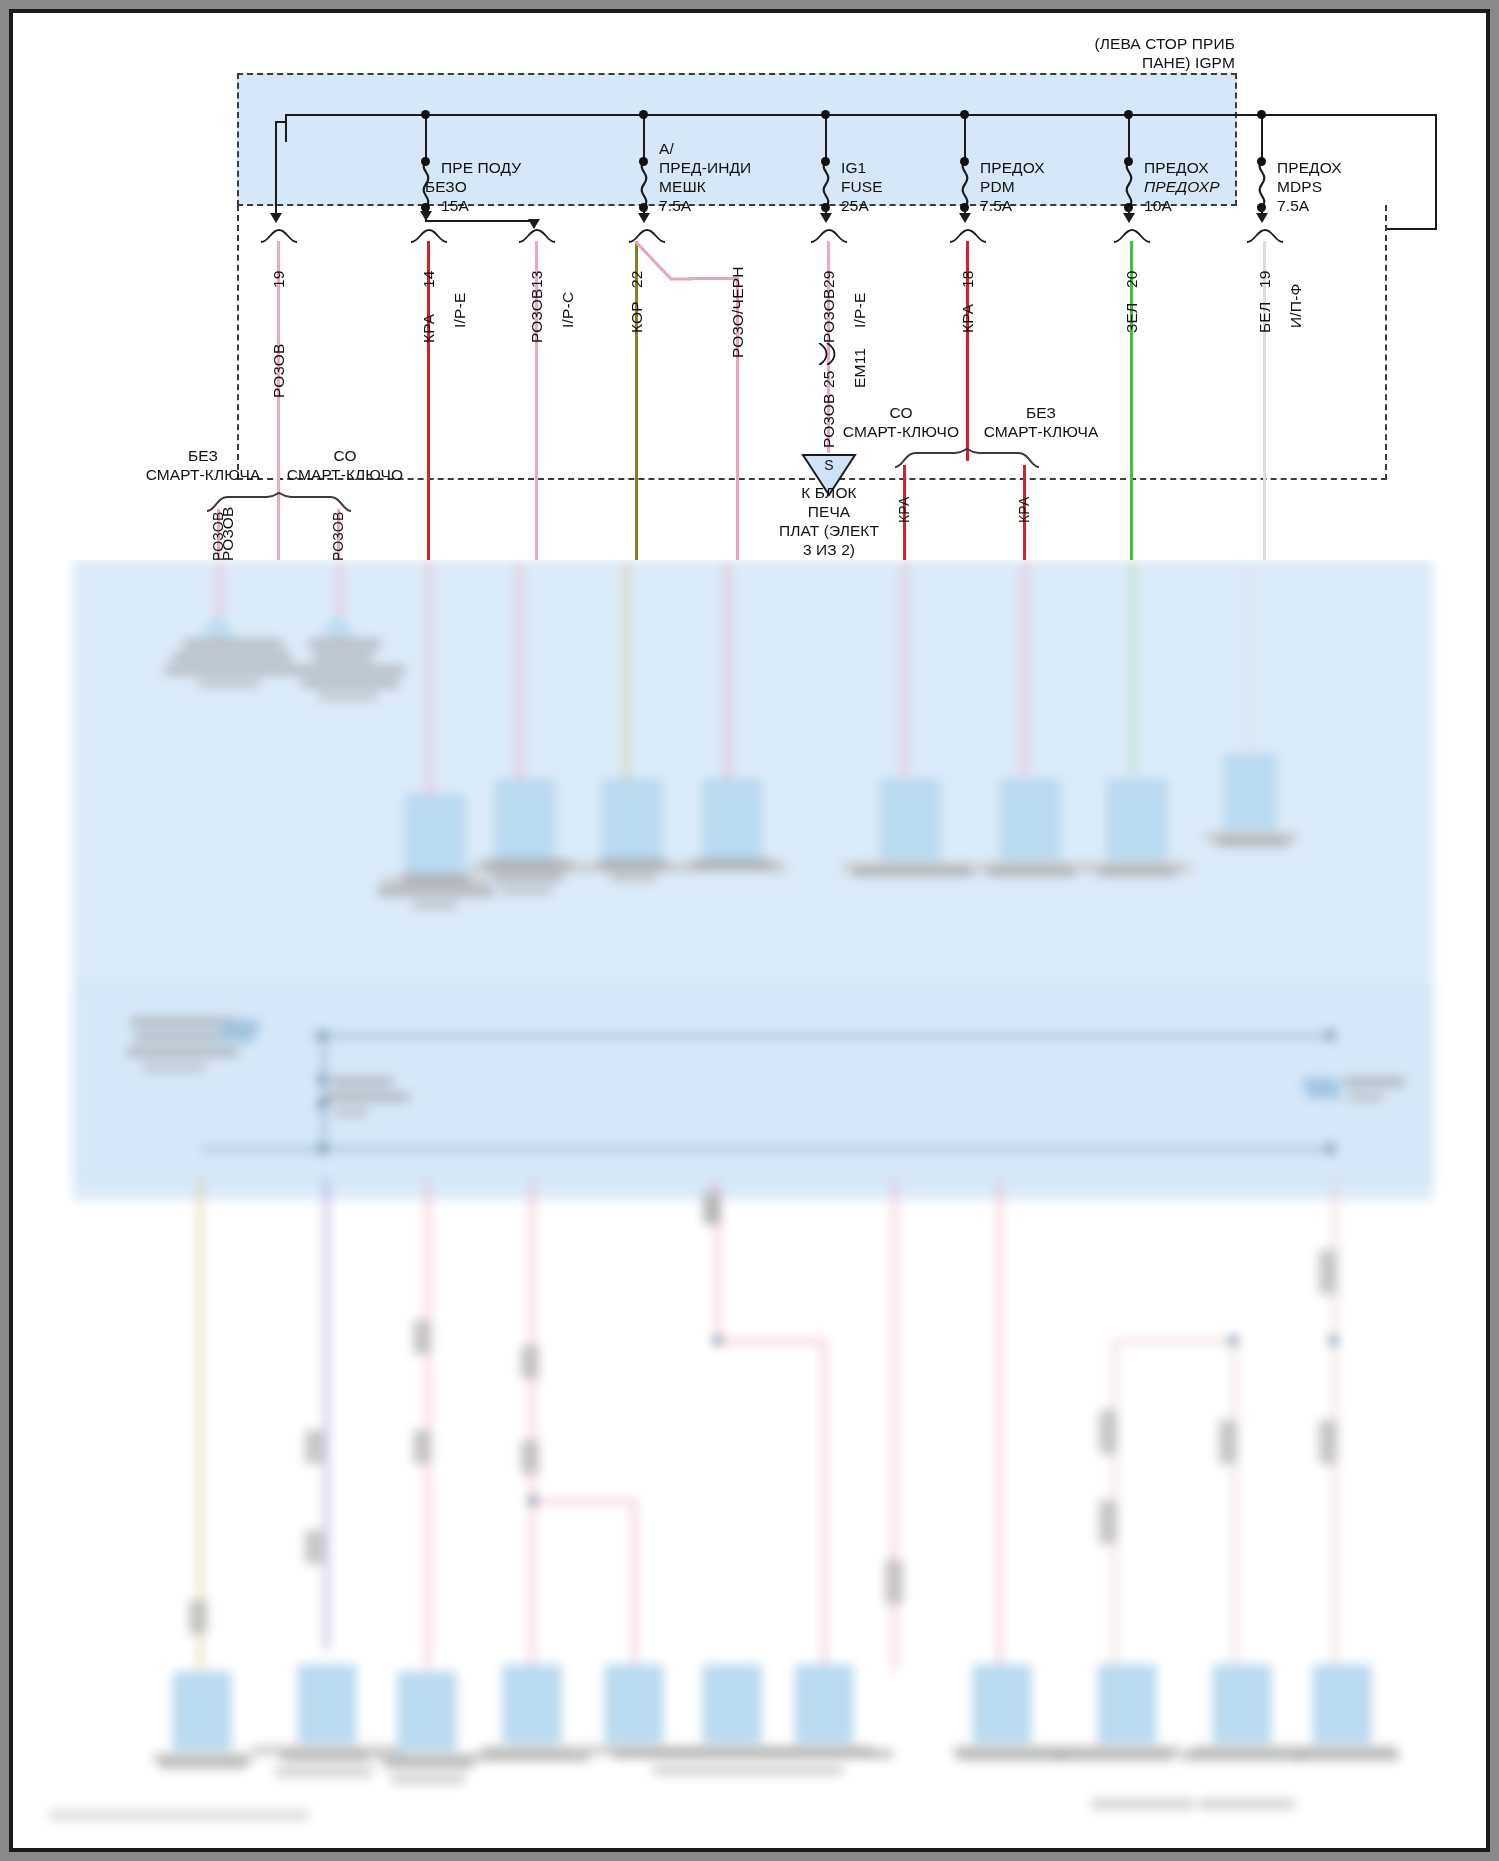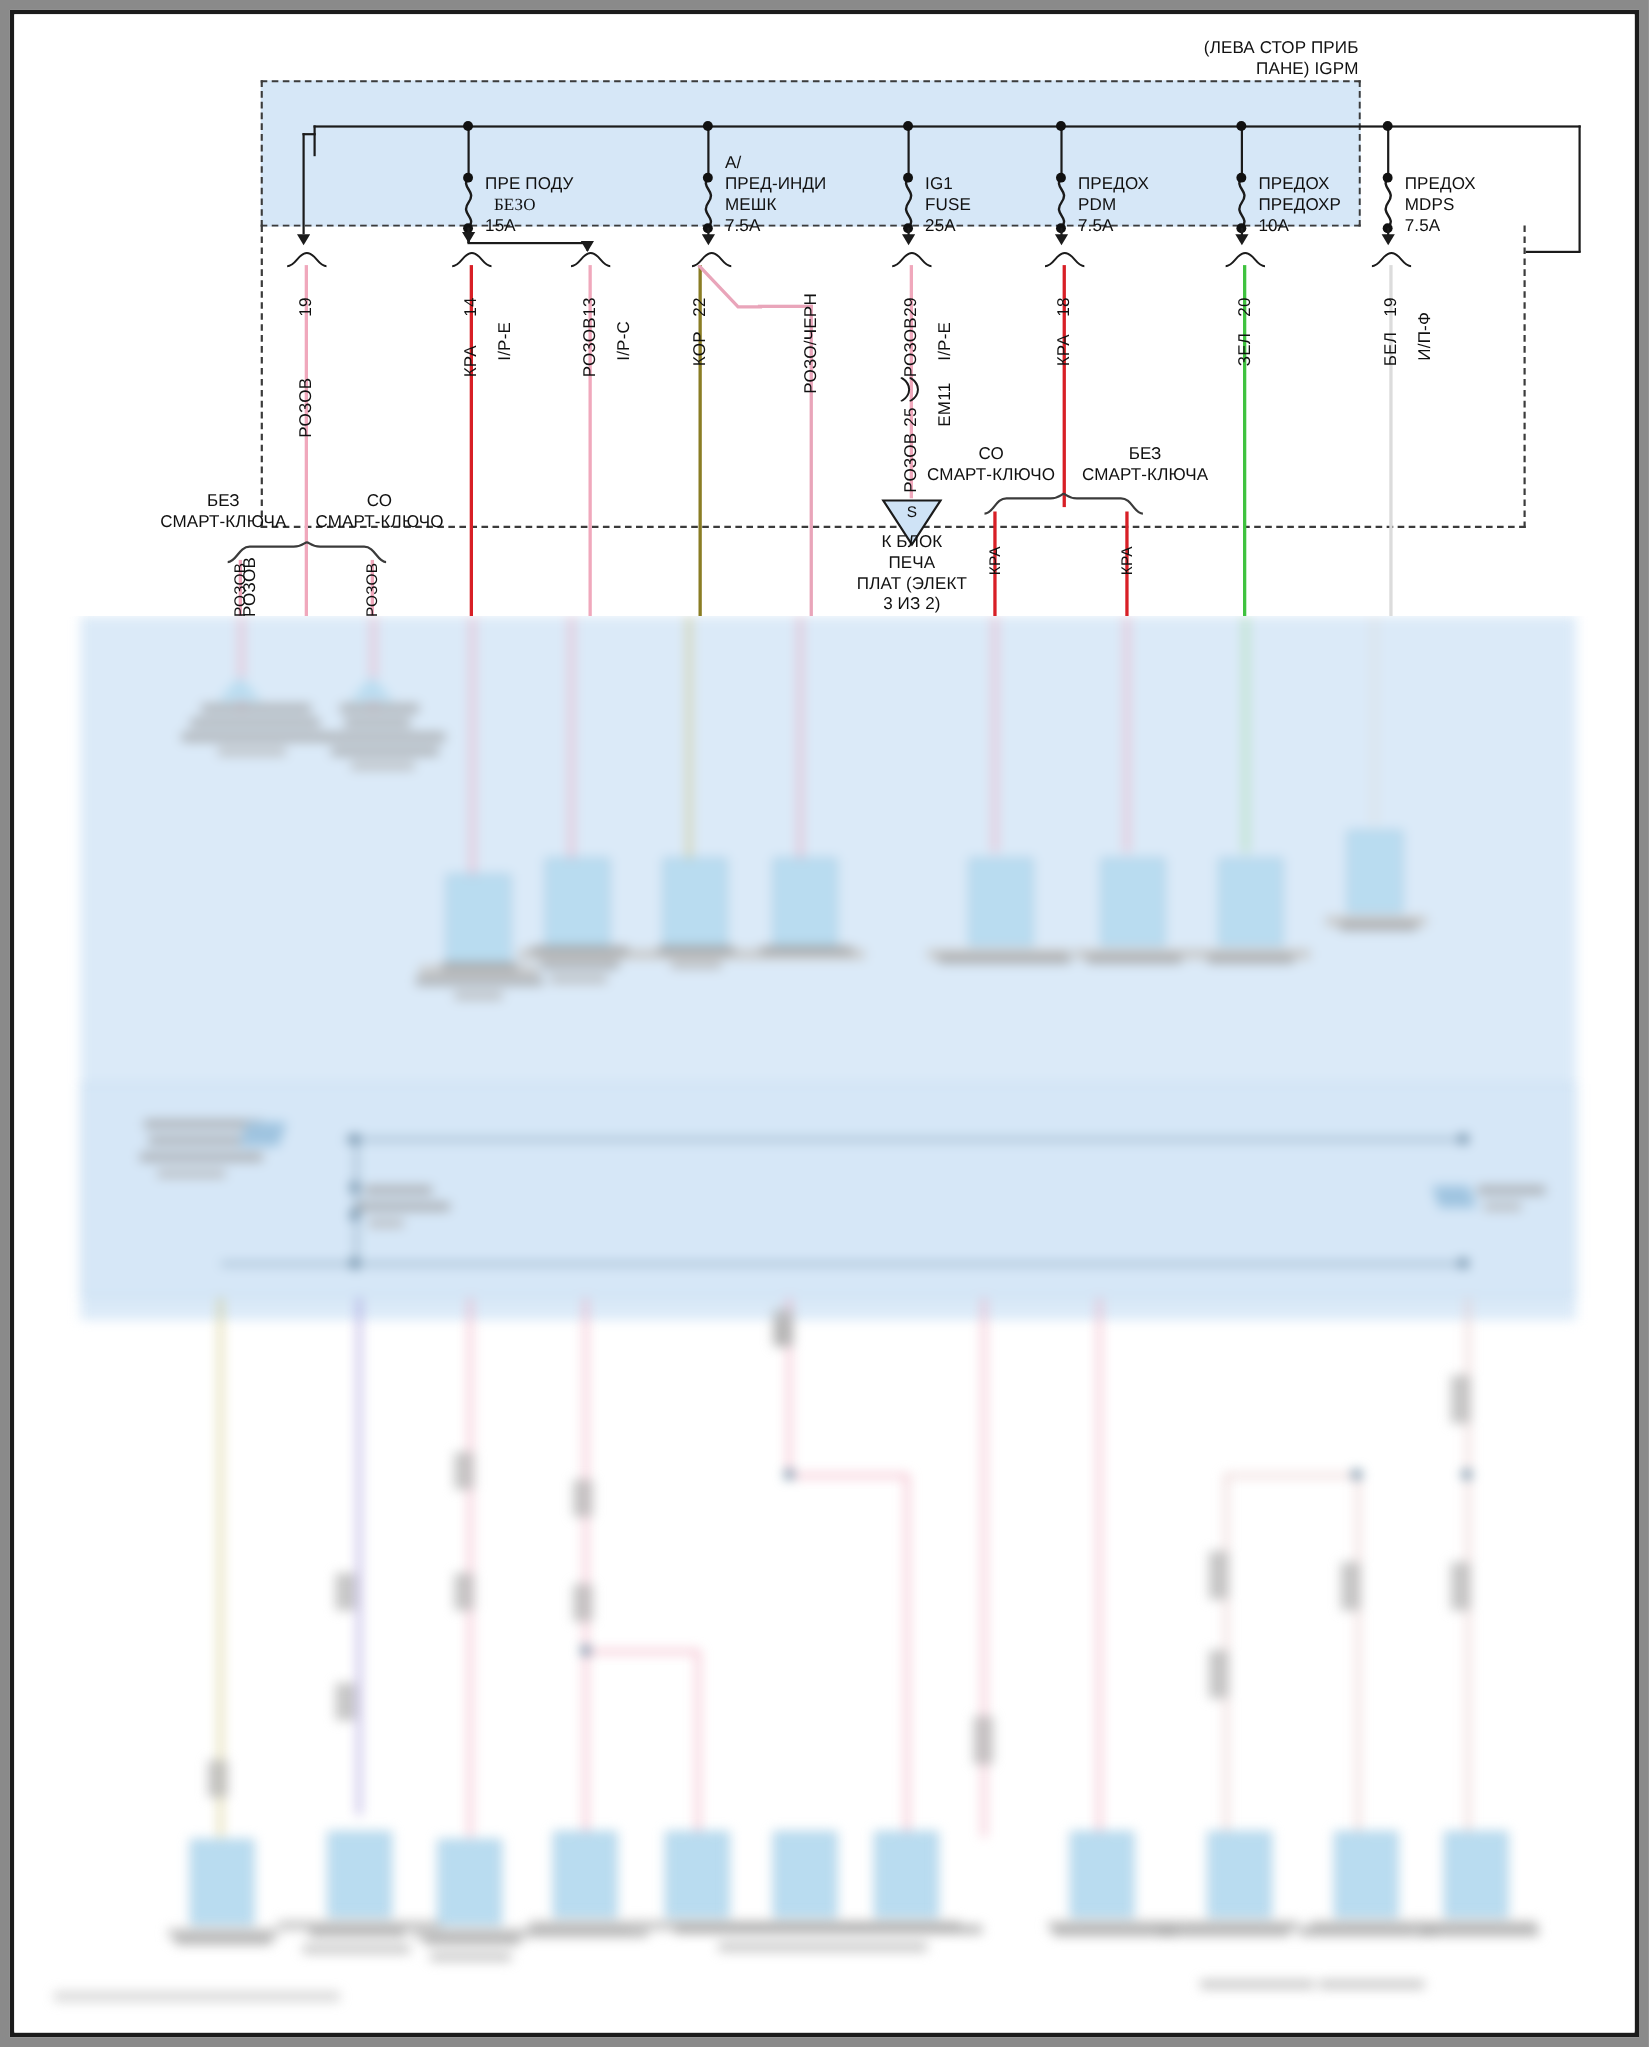--- a/index.html
+++ b/index.html
@@ -327,21 +327,21 @@
     <div class="vline" style="left:412px;top:101px;height:47px;"></div>
     <div class="dot" style="left:408px;top:97px;"></div>
     <div class="abs fuse" style="left:405px;top:148px;">
       <svg width="16" height="46" viewBox="0 0 16 46">
         <path d="M8 0 C 0 10, 16 12, 8 23 C 0 34, 16 36, 8 46" stroke="#1b1b1b" stroke-width="2.2" fill="none"></path>
       </svg>
     </div>
     <div class="dot" style="left:408px;top:144px;"></div>
     <div class="dot" style="left:408px;top:190px;"></div>
     <div class="lbl" style="left:428px;top:145px;">ПРЕ ПОДУ</div>
-    <div class="lbl" style="left:436px;top:164px;font-family:Liberation Serif, serif;">БЕЗО</div>
+    <div class="lbl" style="left:412px;top:164px;">БЕЗО</div>
     <div class="lbl" style="left:428px;top:183px;">15A</div>
 
     <div class="vline" style="left:630px;top:101px;height:47px;"></div>
     <div class="dot" style="left:626px;top:97px;"></div>
     <div class="abs fuse" style="left:623px;top:148px;">
       <svg width="16" height="46" viewBox="0 0 16 46">
         <path d="M8 0 C 0 10, 16 12, 8 23 C 0 34, 16 36, 8 46" stroke="#1b1b1b" stroke-width="2.2" fill="none"></path>
       </svg>
     </div>
     <div class="dot" style="left:626px;top:144px;"></div>
@@ -380,21 +380,21 @@
     <div class="vline" style="left:1115px;top:101px;height:47px;"></div>
     <div class="dot" style="left:1111px;top:97px;"></div>
     <div class="abs fuse" style="left:1108px;top:148px;">
       <svg width="16" height="46" viewBox="0 0 16 46">
         <path d="M8 0 C 0 10, 16 12, 8 23 C 0 34, 16 36, 8 46" stroke="#1b1b1b" stroke-width="2.2" fill="none"></path>
       </svg>
     </div>
     <div class="dot" style="left:1111px;top:144px;"></div>
     <div class="dot" style="left:1111px;top:190px;"></div>
     <div class="lbl" style="left:1131px;top:145px;">ПРЕДОХ</div>
-    <div class="lbl" style="left:1131px;top:164px;">ПРЕДОХР</div>
+    <div class="lbl" style="left:1131px;top:164px;font-style:italic;">ПРЕДОХР</div>
     <div class="lbl" style="left:1131px;top:183px;">10A</div>
 
     <div class="vline" style="left:1248px;top:101px;height:47px;"></div>
     <div class="dot" style="left:1244px;top:97px;"></div>
     <div class="abs fuse" style="left:1241px;top:148px;">
       <svg width="16" height="46" viewBox="0 0 16 46">
         <path d="M8 0 C 0 10, 16 12, 8 23 C 0 34, 16 36, 8 46" stroke="#1b1b1b" stroke-width="2.2" fill="none"></path>
       </svg>
     </div>
     <div class="dot" style="left:1244px;top:144px;"></div>

